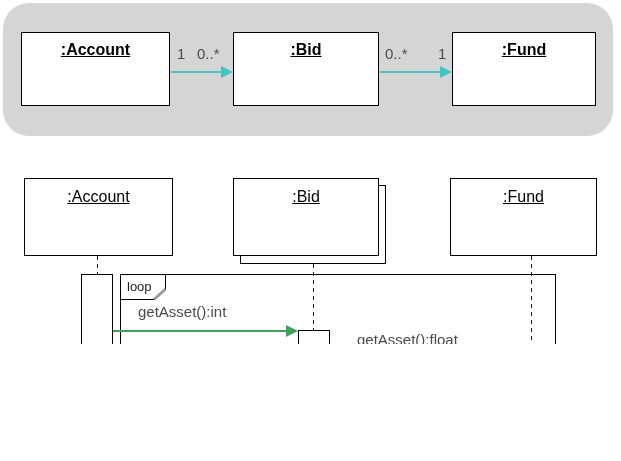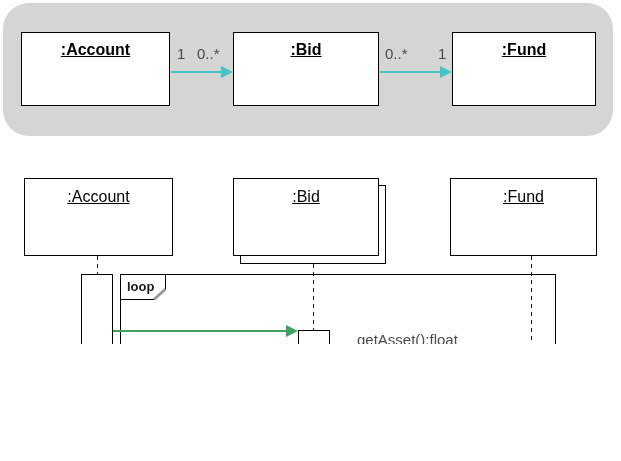--- a/index.html
+++ b/index.html
@@ -90,21 +90,20 @@
   }
   .frame {
     border: 1px solid var(--border);
     z-index: 3;
   }
   .loop-badge { z-index: 4; }
   .loop-text {
     font-size: 13px;
     color: #1a1a1a;
     z-index: 5;
-    font-weight: bold;
   }
   .msg-line { height: 2px; background: var(--msg); z-index: 5; }
   .msg-head {
     width: 0; height: 0;
     border-top: 6px solid transparent;
     border-bottom: 6px solid transparent;
     border-left: 12px solid var(--msg);
     z-index: 5;
   }
   .msg-label {
@@ -164,20 +163,21 @@
   <div class="abs activation" style="left:298px; top:330px; width:30px; height:63px;"></div>
   <div class="abs activation" style="left:515px; top:354px; width:30px; height:39px;"></div>
 
   <div class="abs frame" style="left:120px; top:274px; width:434px; height:127px;"></div>
   <svg class="abs loop-badge" style="left:120px; top:274px;" width="47" height="27" viewBox="0 0 47 27">
     <polygon points="0.5,0.5 45.5,0.5 45.5,15 34,25.5 0.5,25.5" fill="#ffffff" stroke="#000000" stroke-width="1"></polygon>
     <line x1="45.5" y1="15" x2="34" y2="25.5" stroke="#9a9a9a" stroke-width="3"></line>
   </svg>
   <div class="abs loop-text" style="left:127px; top:279px;">loop</div>
 
+  <div class="abs msg-label" style="left:138px; top:303px;">getAsset():int</div>
   <div class="abs msg-line" style="left:113px; top:330px; width:175px;"></div>
   <div class="abs msg-head" style="left:286px; top:325px;"></div>
 
   <div class="abs msg-label" style="left:357px; top:331px;">getAsset():float</div>
   <div class="abs msg-line" style="left:330px; top:354px; width:175px;"></div>
   <div class="abs msg-head" style="left:503px; top:349px;"></div>
 
 </div>
 
 </body></html>

